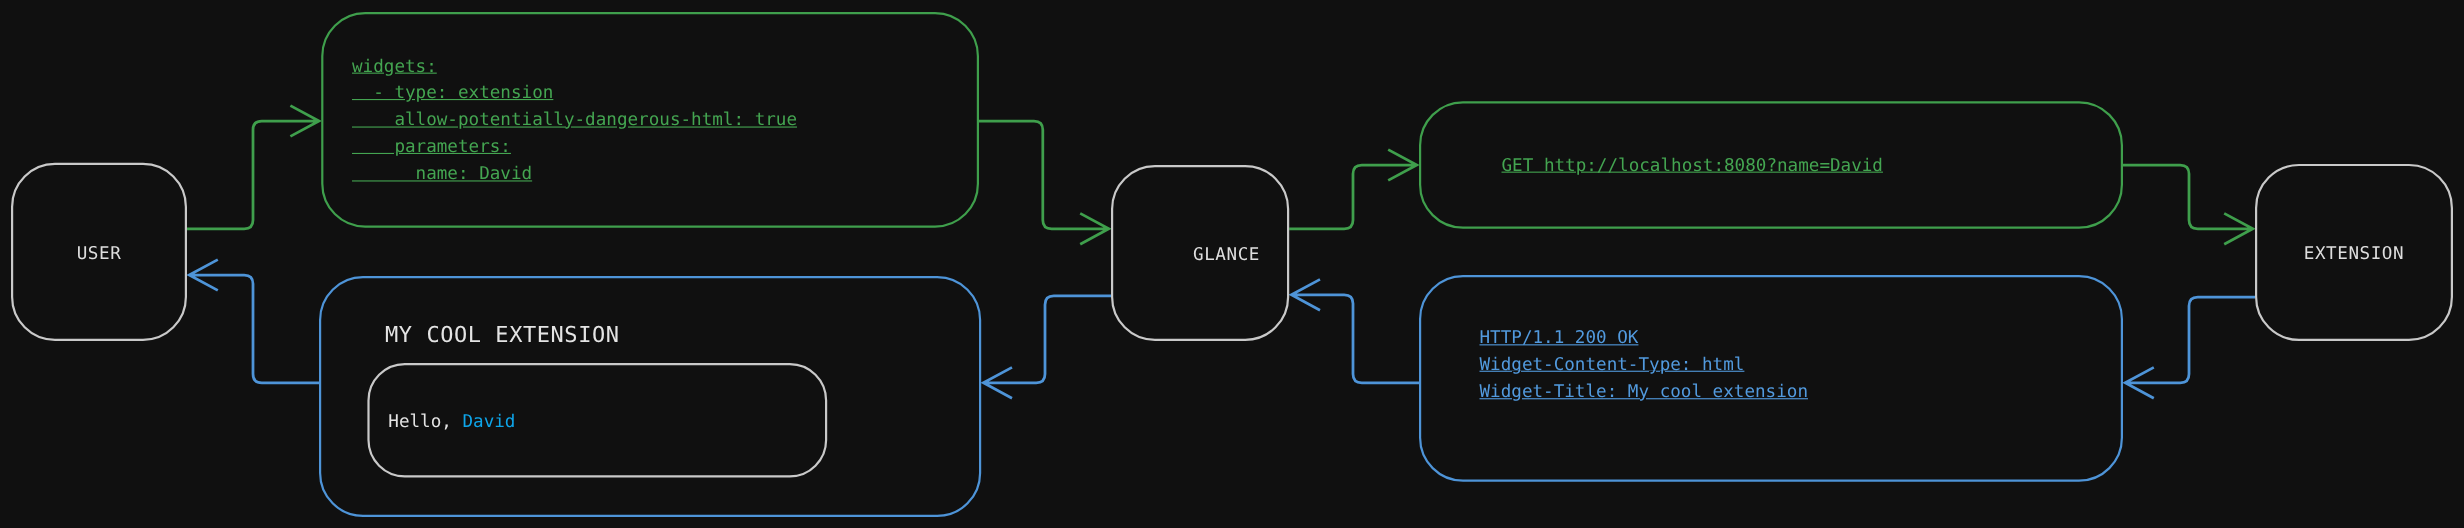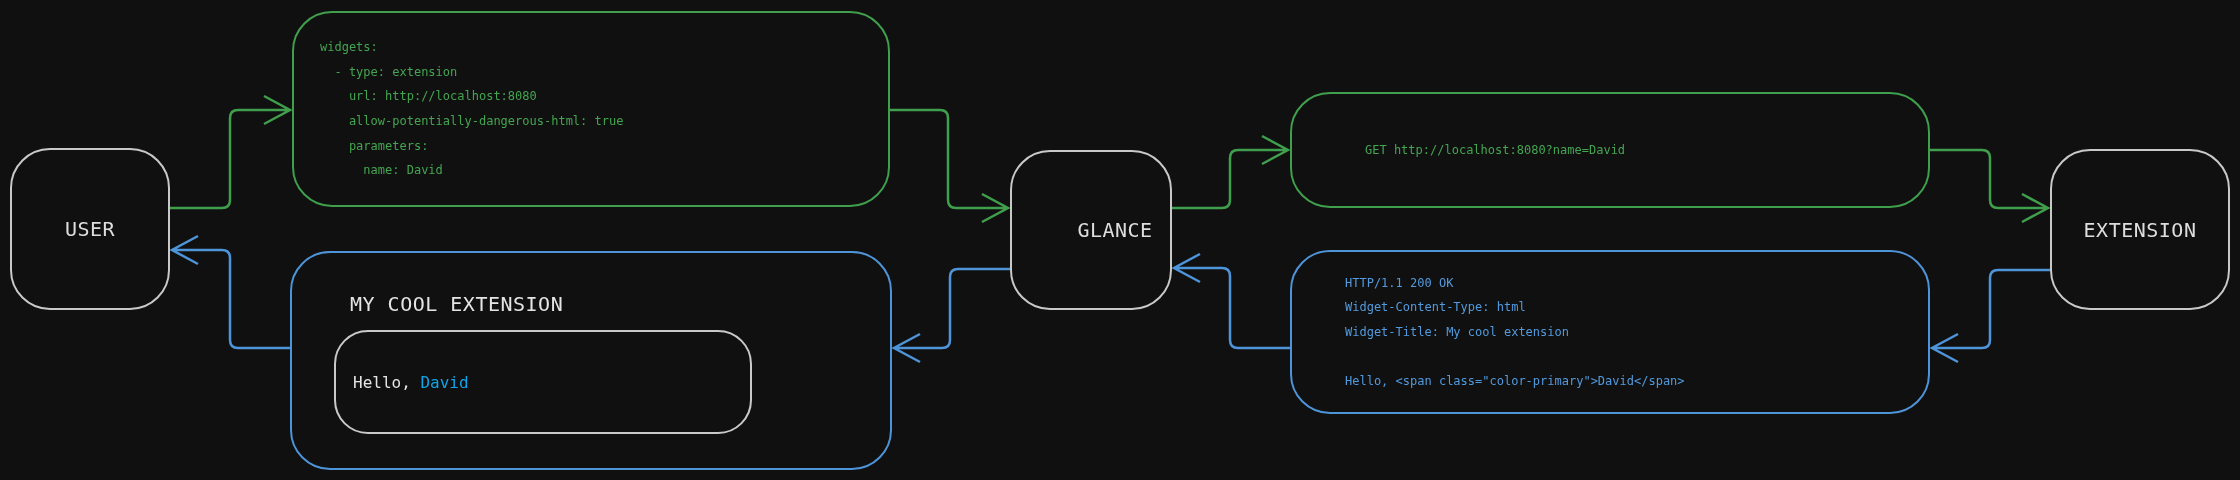--- a/index.html
+++ b/index.html
@@ -9,37 +9,37 @@
   }
   svg.connectors{position:absolute;left:0;top:0;width:2240px;height:480px;}
   svg.connectors path{fill:none;stroke-width:2.5px;}
   path.c-green{stroke:#3f9f4c;}
   path.c-blue{stroke:#4e94d8;}
 
   .box{position:absolute;box-sizing:border-box;border-radius:40px;background:#101010;}
   .node{
     border:2.5px solid #c9c9c9;
     display:flex;align-items:center;justify-content:center;
-    color:#dedede;font-size:20px;letter-spacing:0.5px;
+    color:#dedede;font-size:16px;letter-spacing:0.5px;
   }
   .codebox{
     display:flex;flex-direction:column;justify-content:center;
-    font-size:12px;line-height:24.6px;
+    font-size:16px;line-height:24.6px;text-decoration:underline;
   }
   .codebox .code-line{white-space:pre;min-height:24.6px;}
   .codebox.green{border:2px solid #3f9f4c;color:#44a551;}
   .codebox.blue{border:2px solid #4e94d8;color:#529ade;}
 
   .node-user{left:10px;top:148px;width:160px;height:162px;}
   .node-glance{left:1010px;top:150px;width:162px;height:160px;padding-left:48px;}
   .node-extension{left:2050px;top:149px;width:180px;height:161px;justify-content:center;}
 
   .box-widgets{left:292px;top:11px;width:598px;height:196px;padding-left:26px;}
   .box-get{left:1290px;top:92px;width:640px;height:116px;padding-left:73px;}
-  .box-http{left:1290px;top:250px;width:640px;height:164px;padding-left:53px;}
+  .box-http{left:1290px;top:250px;width:640px;height:188px;padding-left:53px;}
 
   .box-mycool{left:290px;top:251px;width:602px;height:219px;border:2px solid #4e94d8;}
   .widget-title{
     position:absolute;left:58px;top:39px;color:#e4e4e4;font-size:20px;
     letter-spacing:0.5px;white-space:pre;
   }
   .widget-inner{
     position:absolute;left:42px;top:77px;width:418px;height:104px;
     box-sizing:border-box;border:2px solid #c9c9c9;border-radius:34px;
     display:flex;align-items:center;padding-left:17px;
@@ -63,40 +63,38 @@
     <path class="c-blue" d="M 290 348 L 238 348 Q 230 348 230 340 L 230 258 Q 230 250 222 250 L 172 250 M 198 236 L 172 250 L 198 264"></path>
   </svg>
 
   <div class="box node node-user">
     <span>USER</span>
   </div>
 
   <div class="box codebox green box-widgets">
     <div class="code-line">widgets:</div>
     <div class="code-line">  - type: extension</div>
-    <div class="code-line">    url: http://localhost:8080</div>
     <div class="code-line">    allow-potentially-dangerous-html: true</div>
     <div class="code-line">    parameters:</div>
     <div class="code-line">      name: David</div>
   </div>
 
   <div class="box node node-glance">
     <span>GLANCE</span>
   </div>
 
   <div class="box codebox green box-get">
     <div class="code-line">GET http://localhost:8080?name=David</div>
   </div>
 
   <div class="box codebox blue box-http">
     <div class="code-line">HTTP/1.1 200 OK</div>
     <div class="code-line">Widget-Content-Type: html</div>
     <div class="code-line">Widget-Title: My cool extension</div>
     <div class="code-line"></div>
-    <div class="code-line">Hello, &lt;span class="color-primary"&gt;David&lt;/span&gt;</div>
   </div>
 
   <div class="box node node-extension">
     <span>EXTENSION</span>
   </div>
 
   <div class="box box-mycool">
     <div class="widget-title">MY COOL EXTENSION</div>
     <div class="widget-inner">
       <span>Hello, </span><span class="name-accent">David</span>

